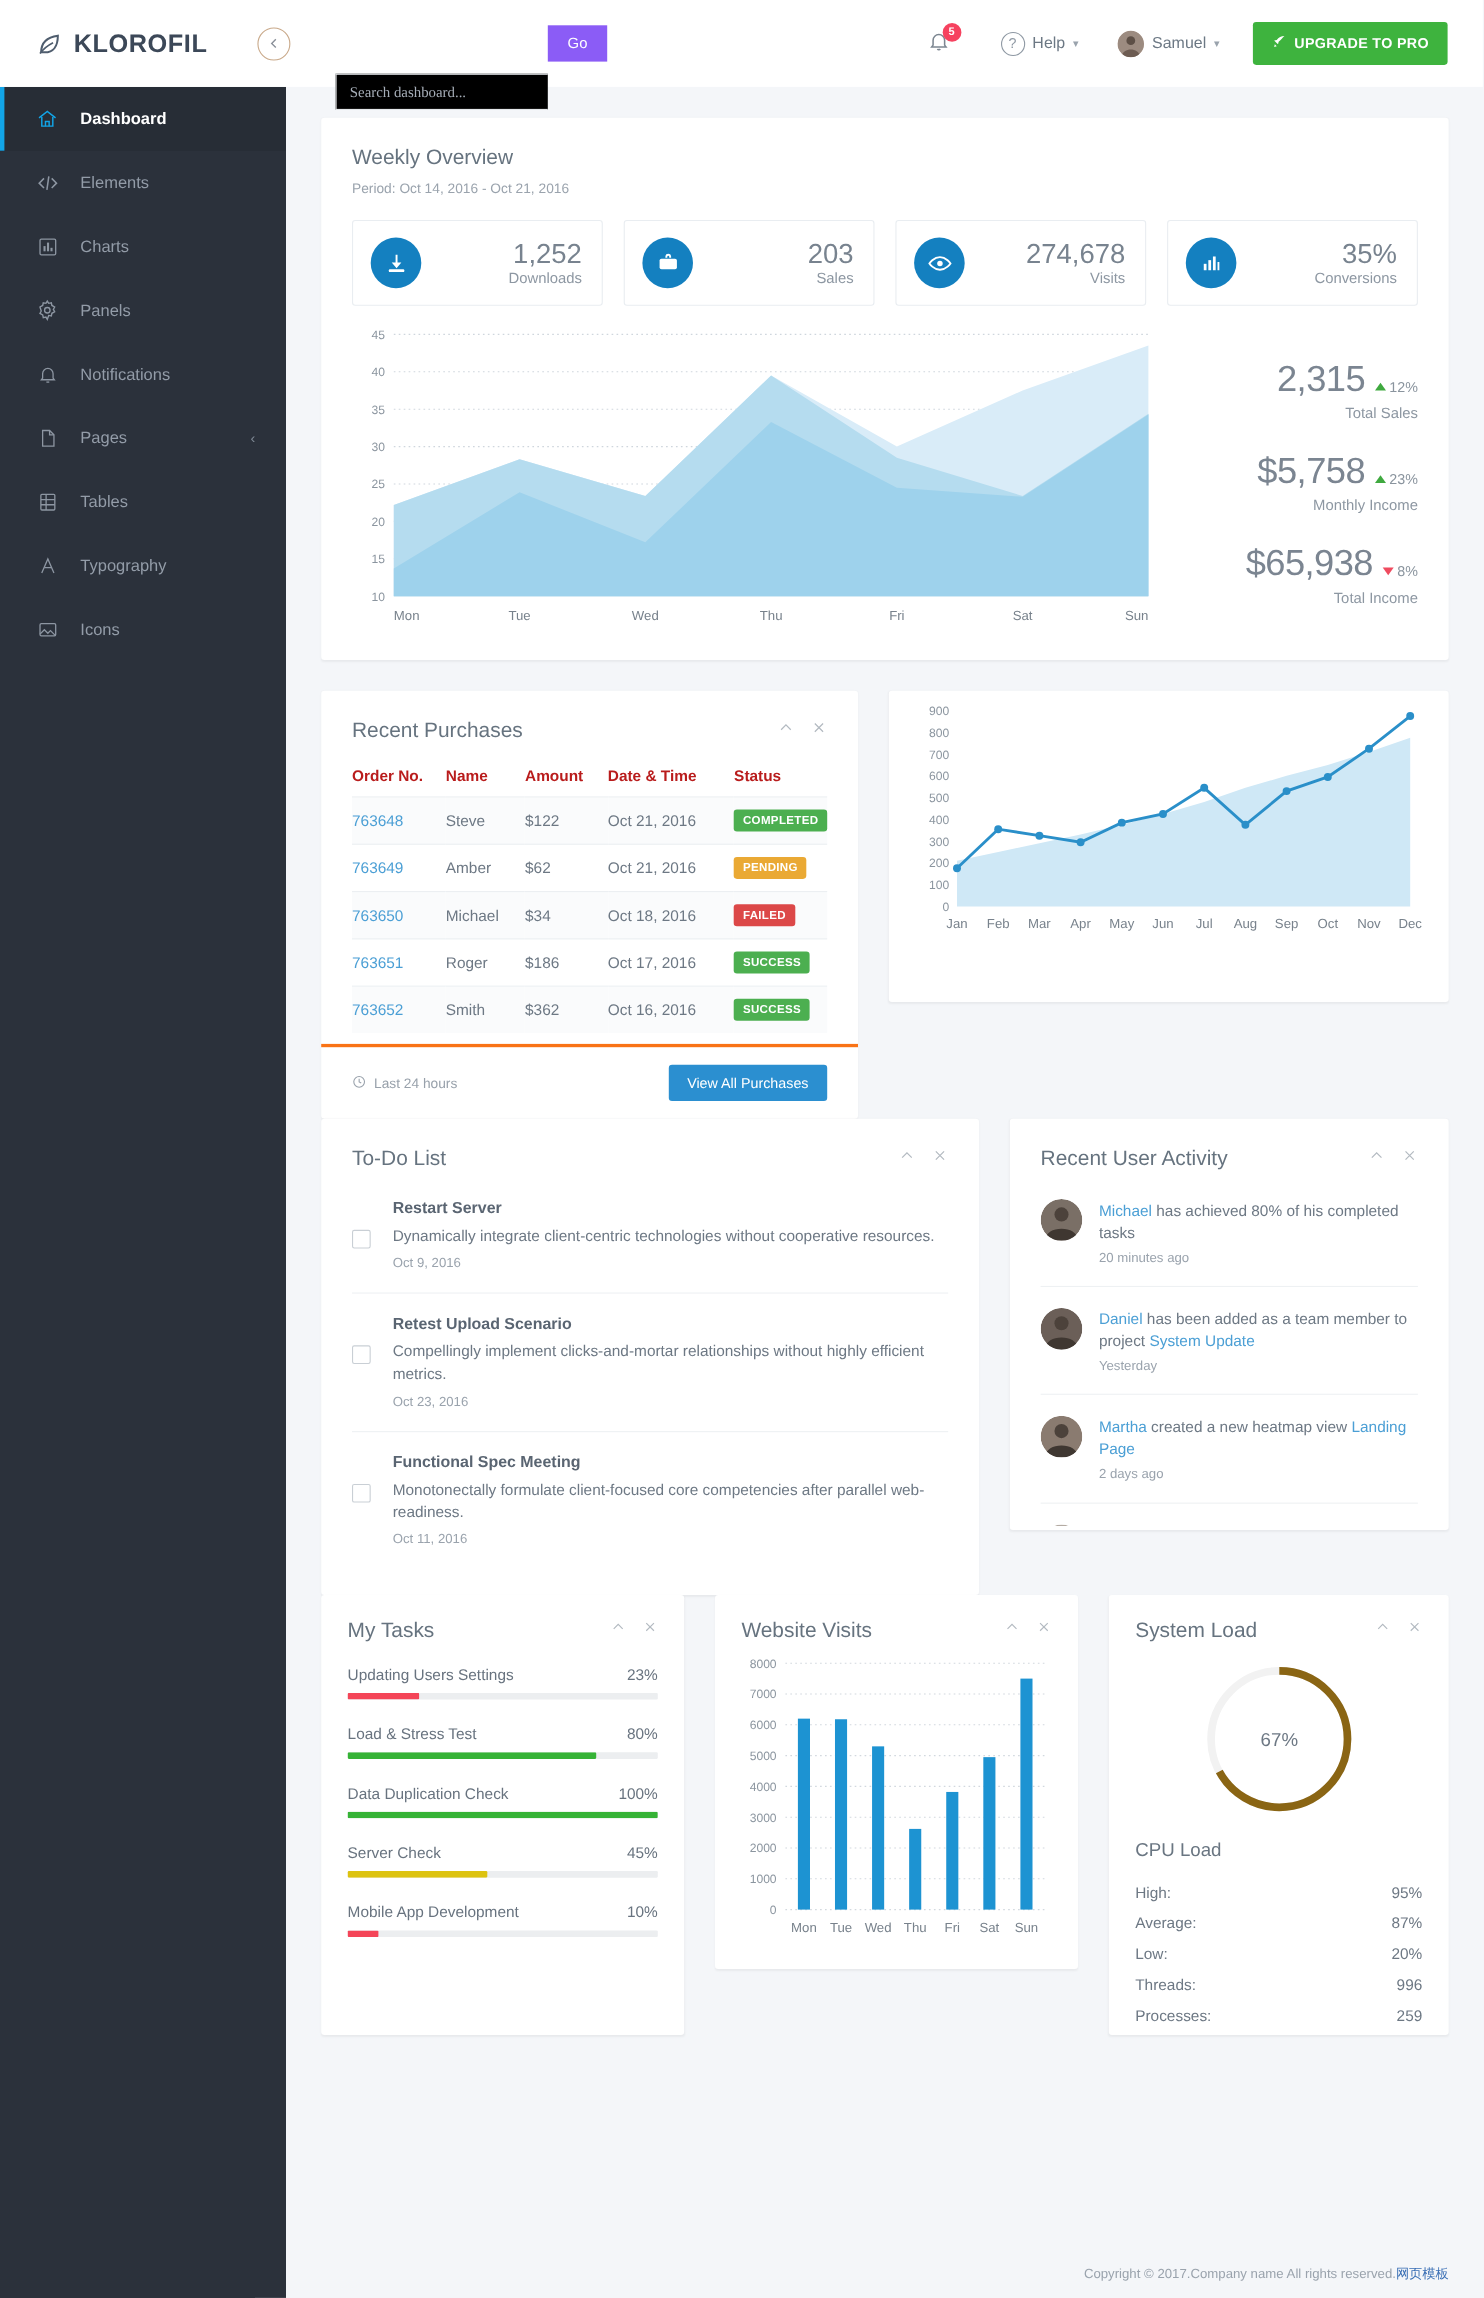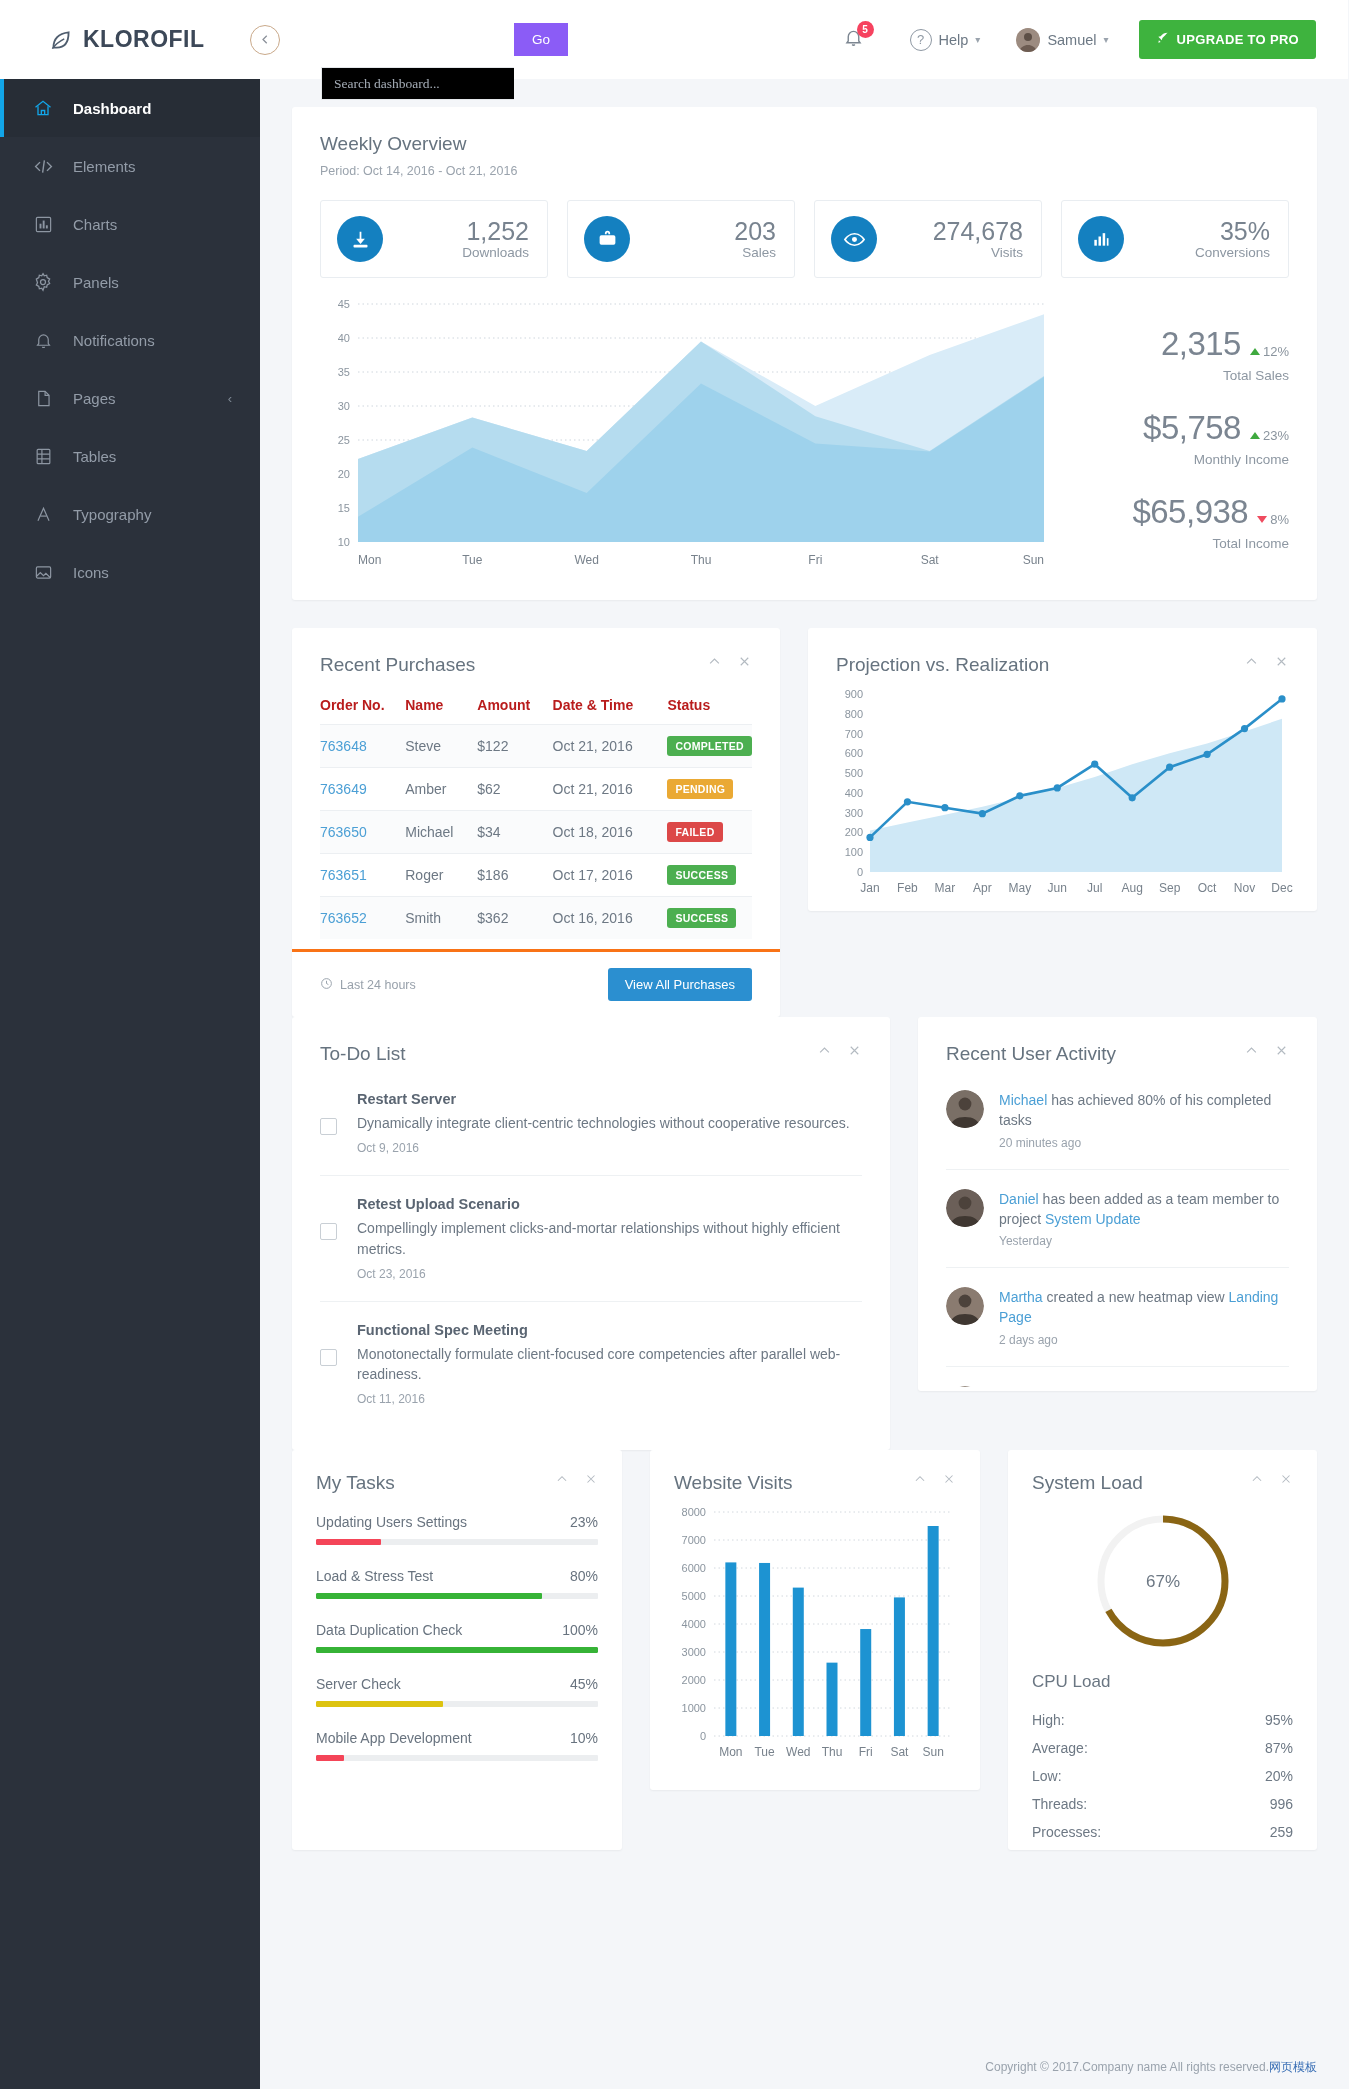--- a/index.html
+++ b/index.html
@@ -10,21 +10,20 @@
     color: #5d6a79;
     overflow: hidden;
   }
   body { position: relative; }
 
   
   #topbar {
     position: absolute; top: 0; left: 0; width: 1348px; height: 79px;
     background: #fff; display: flex; align-items: center;
     z-index: 20;
-    padding-left: 16px;
   }
   .brand {
     width: 260px; display: flex; align-items: center; gap: 9px;
     padding-left: 32px; color: #34495e;
   }
   .brand-leaf { width: 26px; height: 26px; color: #4f5d6e; flex: none; }
   .brand-name {
     font-size: 23px; font-weight: bold; letter-spacing: 0.5px; color: #3c4858;
   }
   .collapse-btn {
@@ -626,35 +625,20 @@
             </span>
             <span>Last 24 hours</span>
           </div>
           <button class="blue-btn">View All Purchases</button>
         </div>
       </div>
     </div>
 
     <div class="col-projection">
       <div class="card" style="margin-bottom:0;height:283px">
-        <div class="card-hd" style="padding-bottom:0">
-          <div class="card-title">Projection vs. Realization</div>
-          <div class="card-tools">
-            <span class="tool-btn">
-              <svg viewBox="0 0 24 24" width="15" height="15" fill="none" stroke="currentColor" stroke-width="1.8">
-                  <path d="M5 15l7-7 7 7"></path>
-                </svg>
-            </span>
-            <span class="tool-btn">
-              <svg viewBox="0 0 24 24" width="15" height="15" fill="none" stroke="currentColor" stroke-width="1.8">
-                  <path d="M6 6l12 12M18 6L6 18"></path>
-                </svg>
-            </span>
-          </div>
-        </div>
         <div style="padding:8px 22px 0 22px">
           <svg id="projSvg" width="465" height="225" viewBox="0 0 465 225">
               <text x="33" y="192" text-anchor="end" class="ax">0</text>
               <text x="33" y="172.22222222222223" text-anchor="end" class="ax">100</text>
               <text x="33" y="152.44444444444446" text-anchor="end" class="ax">200</text>
               <text x="33" y="132.66666666666666" text-anchor="end" class="ax">300</text>
               <text x="33" y="112.88888888888889" text-anchor="end" class="ax">400</text>
               <text x="33" y="93.11111111111111" text-anchor="end" class="ax">500</text>
               <text x="33" y="73.33333333333333" text-anchor="end" class="ax">600</text>
               <text x="33" y="53.55555555555554" text-anchor="end" class="ax">700</text>

